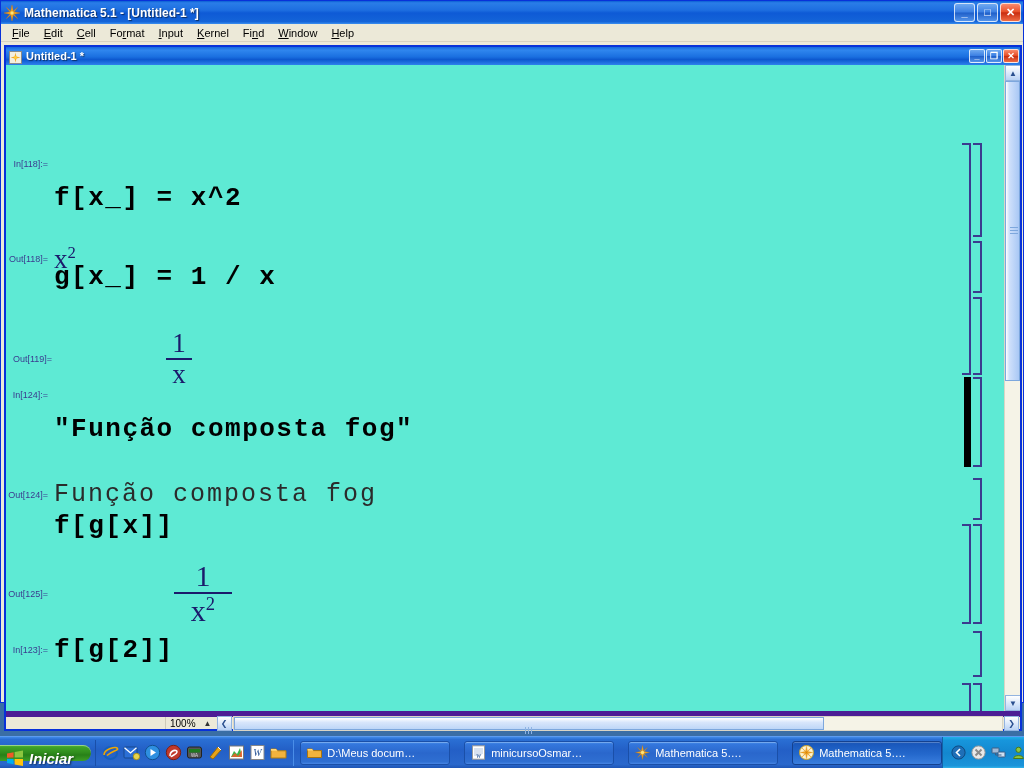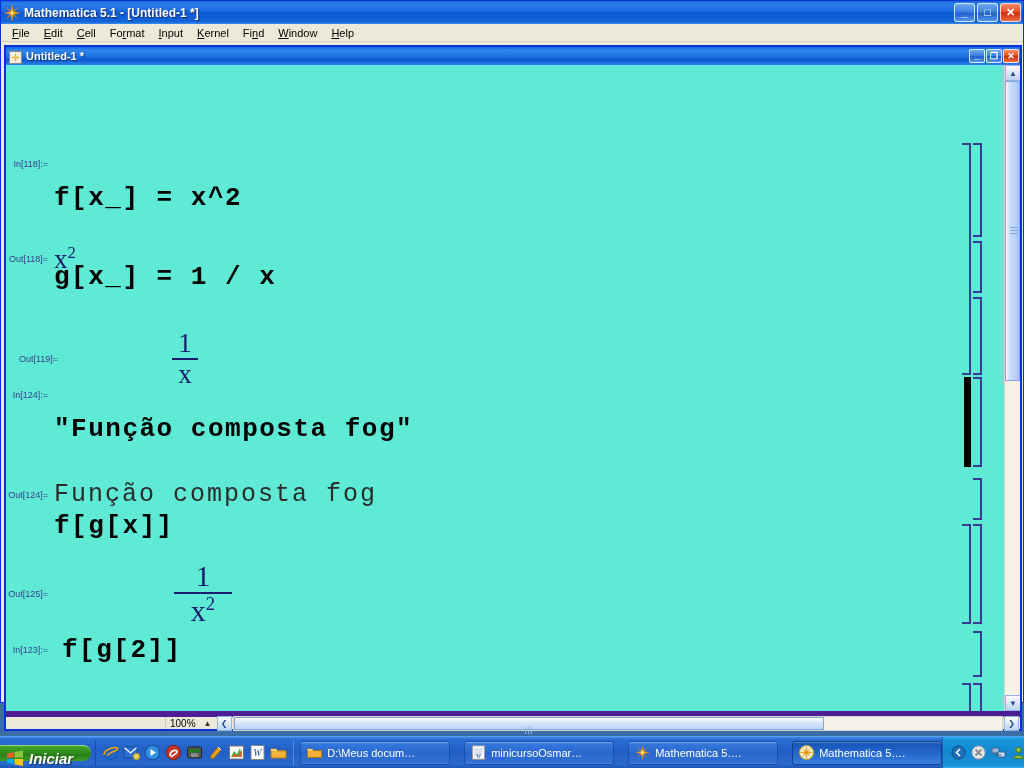--- a/index.html
+++ b/index.html
@@ -355,21 +355,21 @@
                 <div class="in-text">f[x_] = x^2</div>
                 <div class="in-text" style="margin-top:13px;">g[x_] = 1 / x</div>
               </div>
             </div>
 
             <div class="cell" style="left:0; top:178px;">
               <div class="cell-label">Out[118]=</div>
               <div class="cell-content out-text"><span>x</span><span class="sup">2</span></div>
             </div>
 
-            <div class="cell" style="left:10px; top:234px;">
+            <div class="cell" style="left:4px; top:234px;">
               <div class="cell-label">Out[119]=</div>
               <div class="cell-content out-text">
                 <span class="frac">
                   <span class="num">1</span>
                   <span class="bar"></span>
                   <span class="den">x</span>
                 </span>
               </div>
             </div>
 
@@ -390,21 +390,21 @@
               <div class="cell-label">Out[125]=</div>
               <div class="cell-content out-text" style="font-size:30px;">
                 <span class="frac">
                   <span class="num">1</span>
                   <span class="bar" style="min-width:58px;"></span>
                   <span class="den"><span>x</span><span class="sup">2</span></span>
                 </span>
               </div>
             </div>
 
-            <div class="cell" style="left:0; top:570px;gap:8px;">
+            <div class="cell" style="left:0; top:570px;">
               <div class="cell-label">In[123]:=</div>
               <div class="cell-content in-text">f[g[2]]</div>
             </div>
 
             <div class="cell" style="left:0; top:622px;">
 
               <div class="cell-content out-text">
                 
               </div>
             </div>

